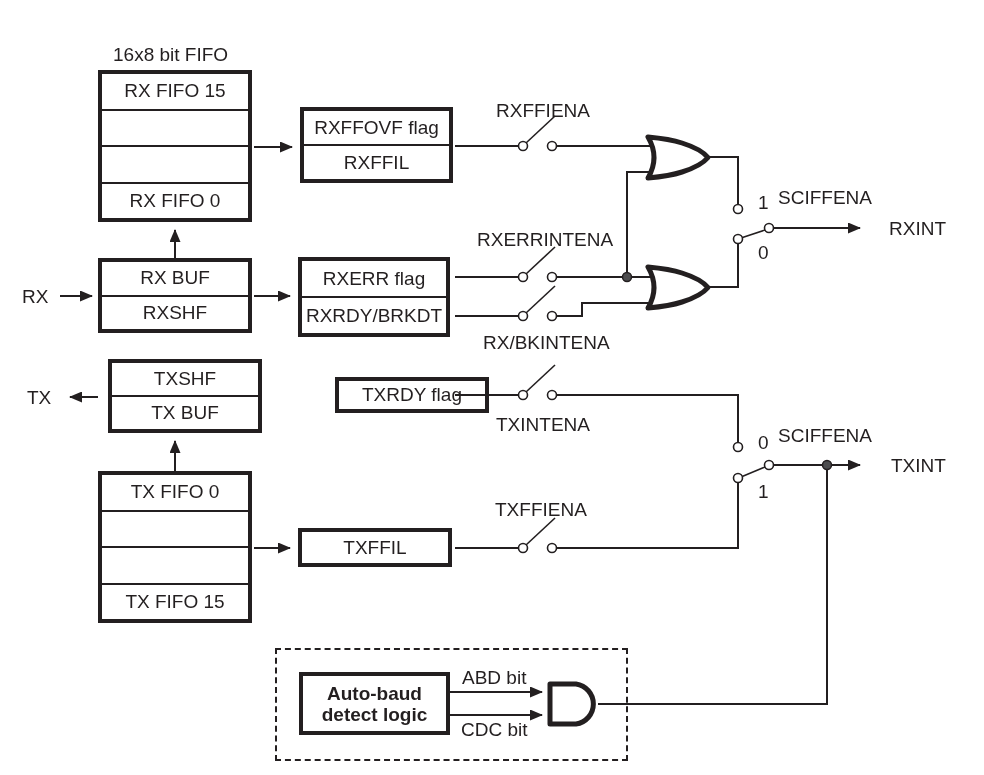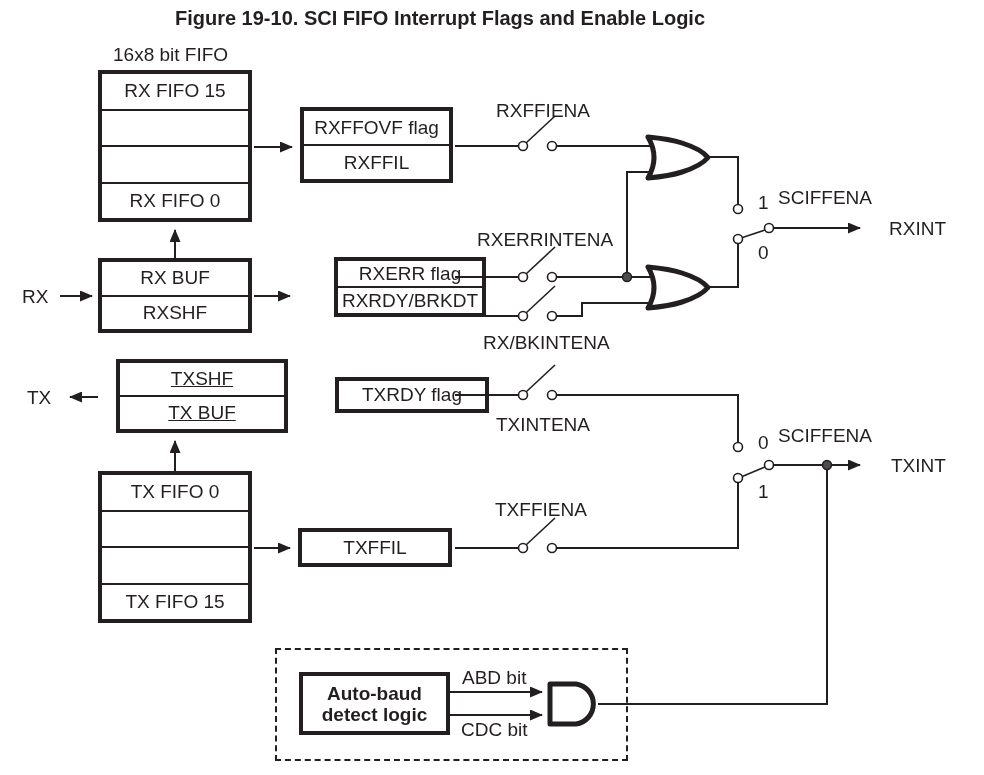--- a/index.html
+++ b/index.html
@@ -30,47 +30,46 @@
   }
   svg.wires{position:absolute;left:0;top:0;z-index:2;pointer-events:none;}
   .abox-text{display:flex;flex-direction:column;align-items:center;justify-content:center;flex:1;font-weight:bold;}
   .abox-text span{font-size:19px;line-height:21px;}
 </style>
 </head>
 <body>
 
 <div id="stage">
 
-  <div class="title">Figure 19-10. SCI FIFO Interrupt Flags and Enable Logic</div>
 
   <div class="lbl" style="left:113px;top:44px;">16x8 bit FIFO</div>
 
   <div class="tbox" style="left:98px;top:70px;width:154px;height:152px;">
     <div class="cell">RX FIFO 15</div>
     <div class="cell"></div>
     <div class="cell"></div>
     <div class="cell">RX FIFO 0</div>
   </div>
 
   <div class="tbox" style="left:300px;top:107px;width:153px;height:76px;text-align:center;">
     <div class="cell">RXFFOVF flag</div>
     <div class="cell">RXFFIL</div>
   </div>
 
   <div class="tbox" style="left:98px;top:258px;width:154px;height:75px;">
     <div class="cell">RX BUF</div>
     <div class="cell">RXSHF</div>
   </div>
 
-  <div class="tbox" style="left:298px;top:257px;width:152px;height:60px;margin-left:36px;">
+  <div class="tbox" style="left:298px;top:257px;width:152px;height:80px;">
     <div class="cell">RXERR flag</div>
     <div class="cell">RXRDY/BRKDT</div>
   </div>
 
-  <div class="tbox" style="left:116px;top:359px;width:172px;height:74px;text-decoration:underline;">
+  <div class="tbox" style="left:108px;top:359px;width:154px;height:74px;">
     <div class="cell">TXSHF</div>
     <div class="cell">TX BUF</div>
   </div>
 
   <div class="tbox" style="left:298px;top:377px;width:154px;height:36px;margin-left:37px;">
     <div class="cell">TXRDY flag</div>
   </div>
 
   <div class="tbox" style="left:98px;top:471px;width:154px;height:152px;">
     <div class="cell">TX FIFO 0</div>

